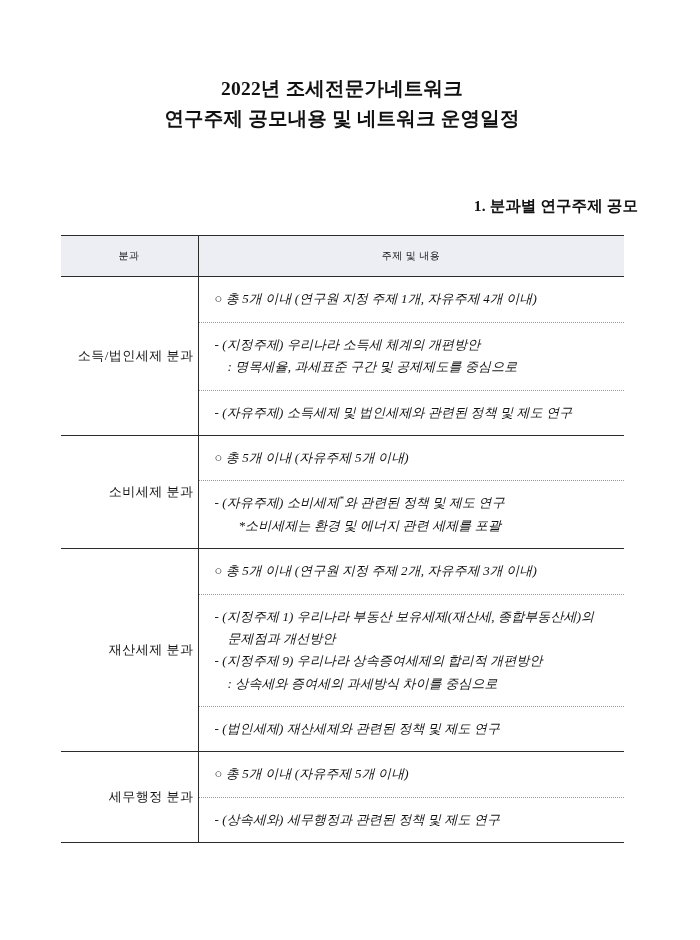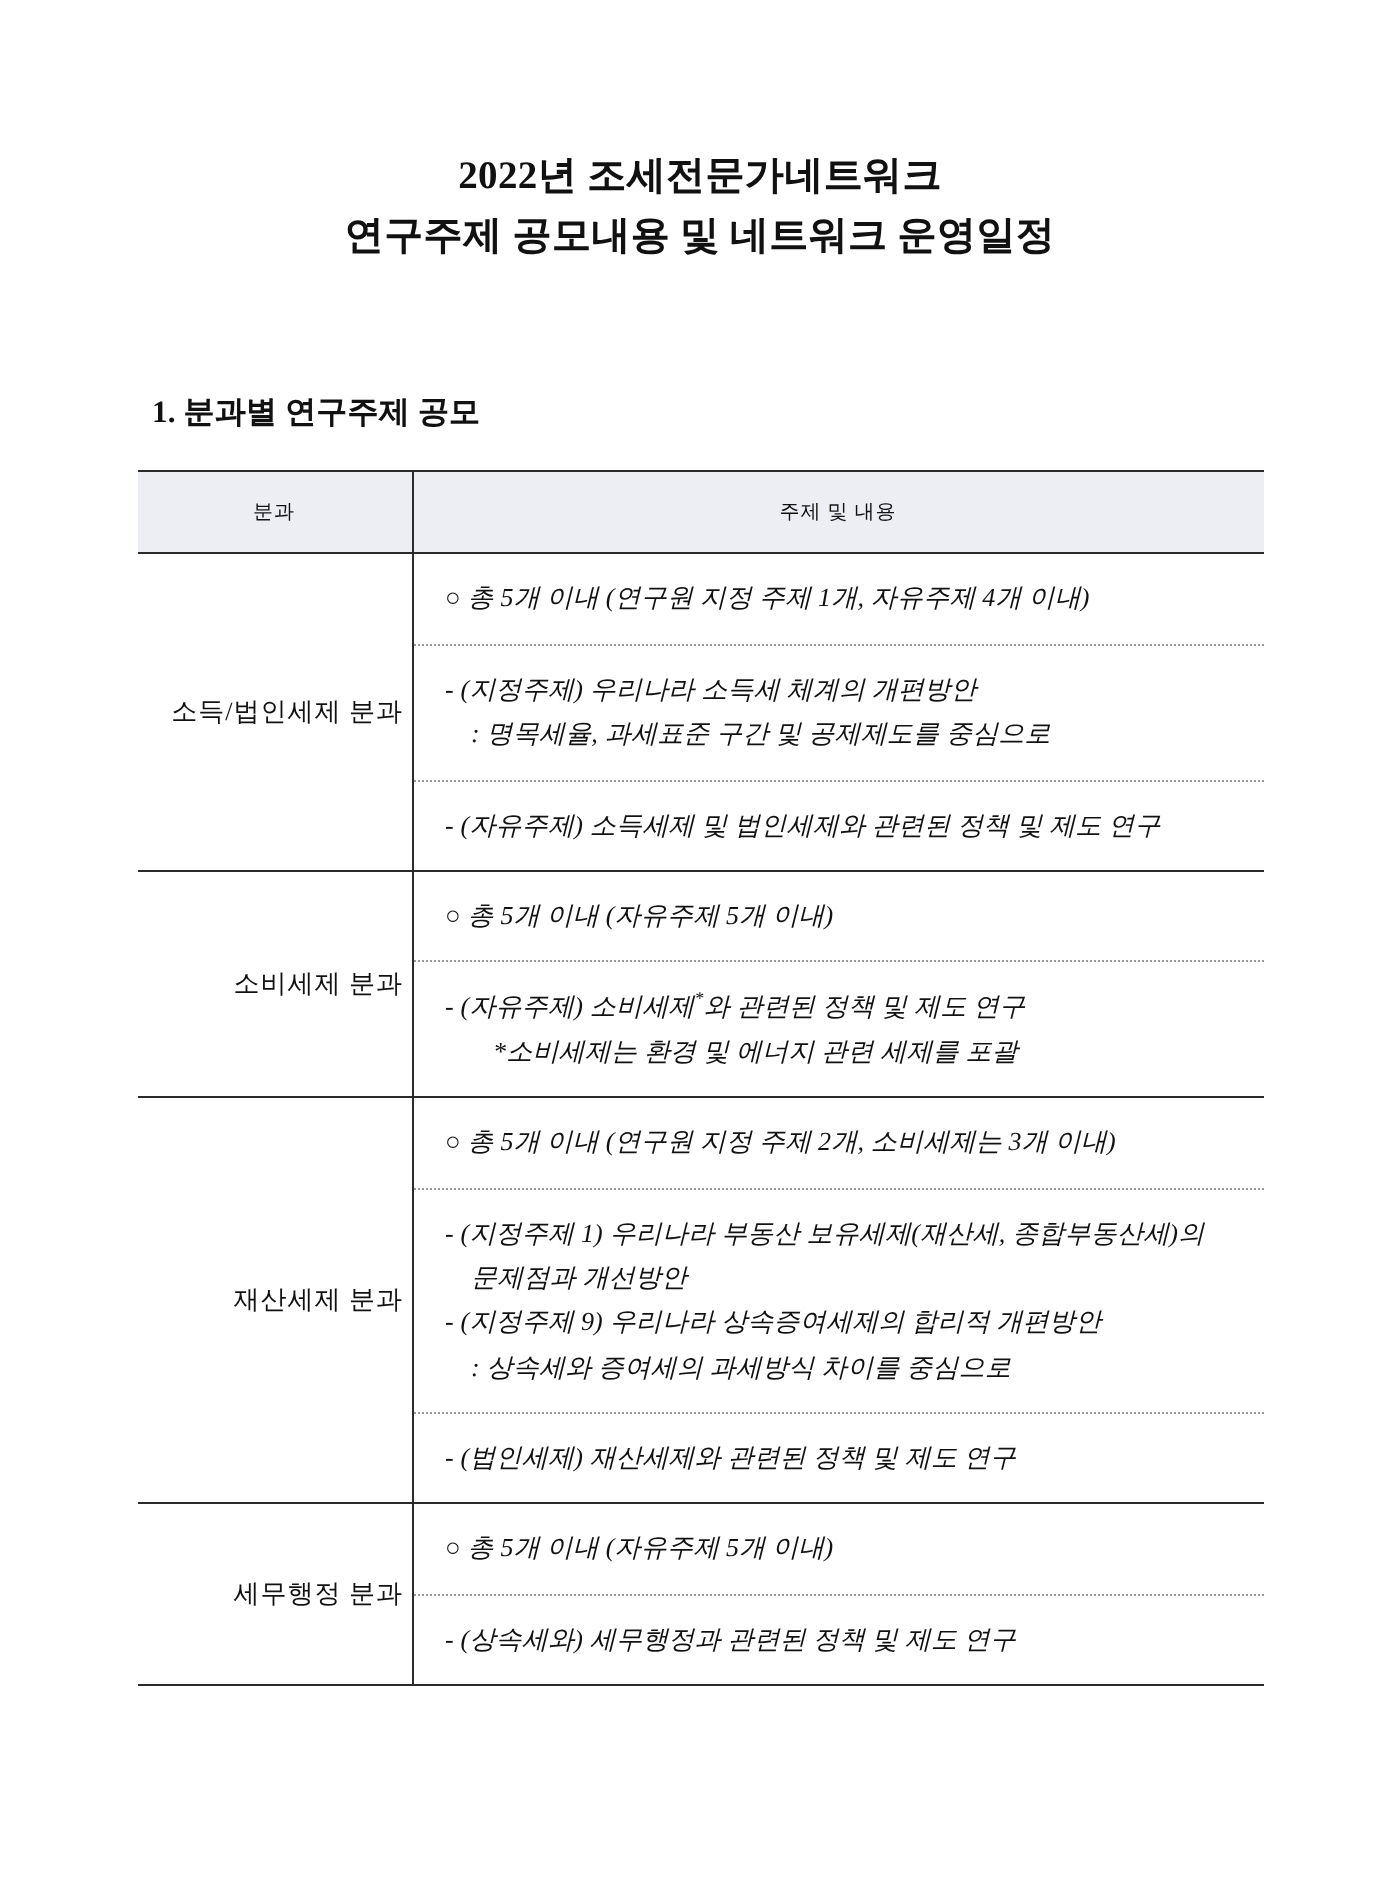--- a/index.html
+++ b/index.html
@@ -12,41 +12,42 @@
     height: 940px;
     font-family: "Liberation Serif", "DejaVu Serif", serif;
     color: #111111;
     position: relative;
     overflow: hidden;
   }
   .page {
     width: 700px;
     height: 820px;
     box-sizing: border-box;
-    padding: 62px 62px 0 62px;
+    padding: 62px 62px 0 46px;
     position: relative;
   }
   .doc-title {
     text-align: center;
     font-size: 19.5px;
     font-weight: bold;
     letter-spacing: 0.2px;
     line-height: 1.55;
     margin: 0;
     padding-top: 12px;
   }
   .doc-title .line {
     display: block;
     white-space: nowrap;
   }
   .section-heading {
     margin: 62px 0 18px 14px;
     font-size: 15.5px;
     font-weight: bold;
     letter-spacing: 0.1px;
+    text-align: right;
   }
   table.main-table {
     border-collapse: collapse;
     width: 563px;
     margin: 0 auto;
     table-layout: fixed;
   }
   table.main-table th,
   table.main-table td {
     border-left: none;
@@ -155,21 +156,21 @@
             <div class="sub">
               <p>- (자유주제) 소비세제<span class="sup">*</span>와 관련된 정책 및 제도 연구</p>
               <p class="indent2">*소비세제는 환경 및 에너지 관련 세제를 포괄</p>
             </div>
           </td>
         </tr>
         <tr>
           <td class="cat">재산세제 분과</td>
           <td class="content">
             <div class="sub">
-              <p>○ 총 5개 이내 (연구원 지정 주제 2개, 소비세제는 3개 이내)</p>
+              <p>○ 총 5개 이내 (연구원 지정 주제 2개, 자유주제 3개 이내)</p>
             </div>
             <div class="sub">
               <p>- (지정주제 1) 우리나라 부동산 보유세제(재산세, 종합부동산세)의</p>
               <p class="indent1">문제점과 개선방안</p>
               <p>- (지정주제 9) 우리나라 상속증여세제의 합리적 개편방안</p>
               <p class="indent1">: 상속세와 증여세의 과세방식 차이를 중심으로</p>
             </div>
             <div class="sub">
               <p>- (법인세제) 재산세제와 관련된 정책 및 제도 연구</p>
             </div>

